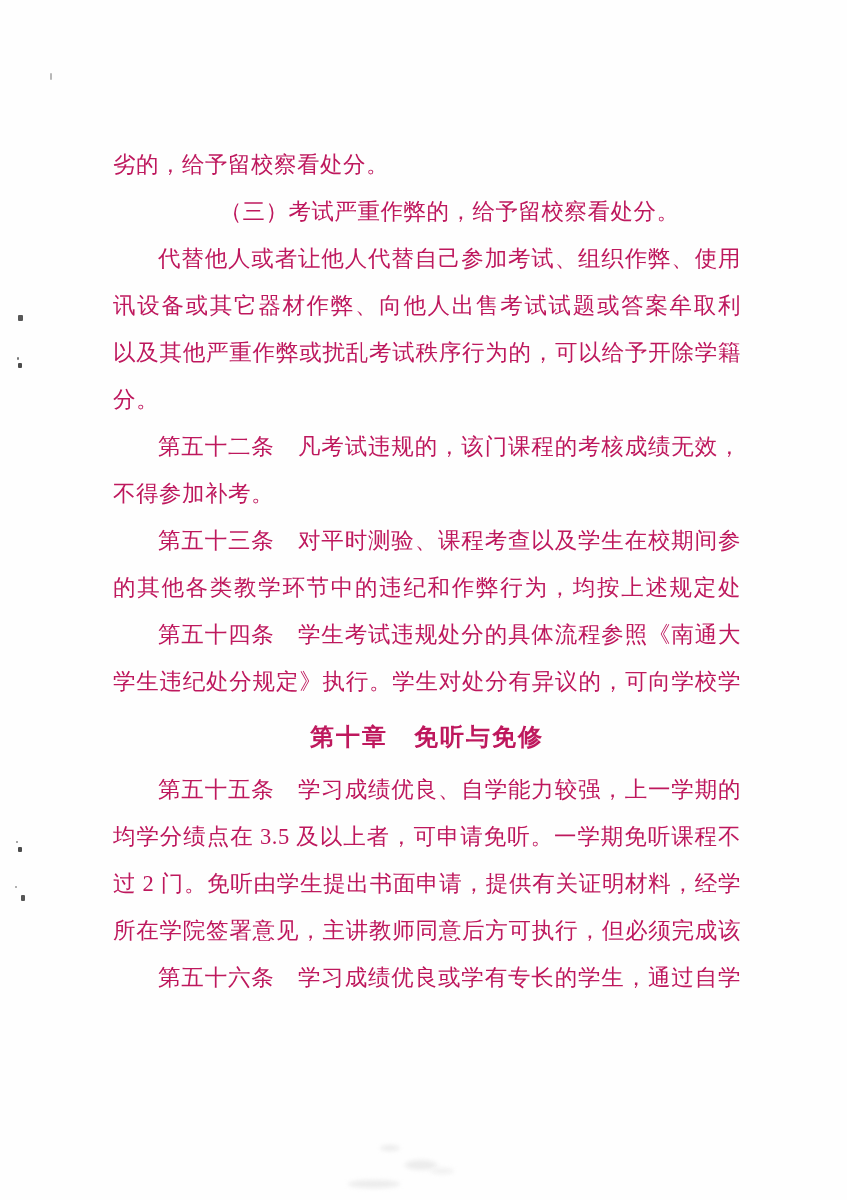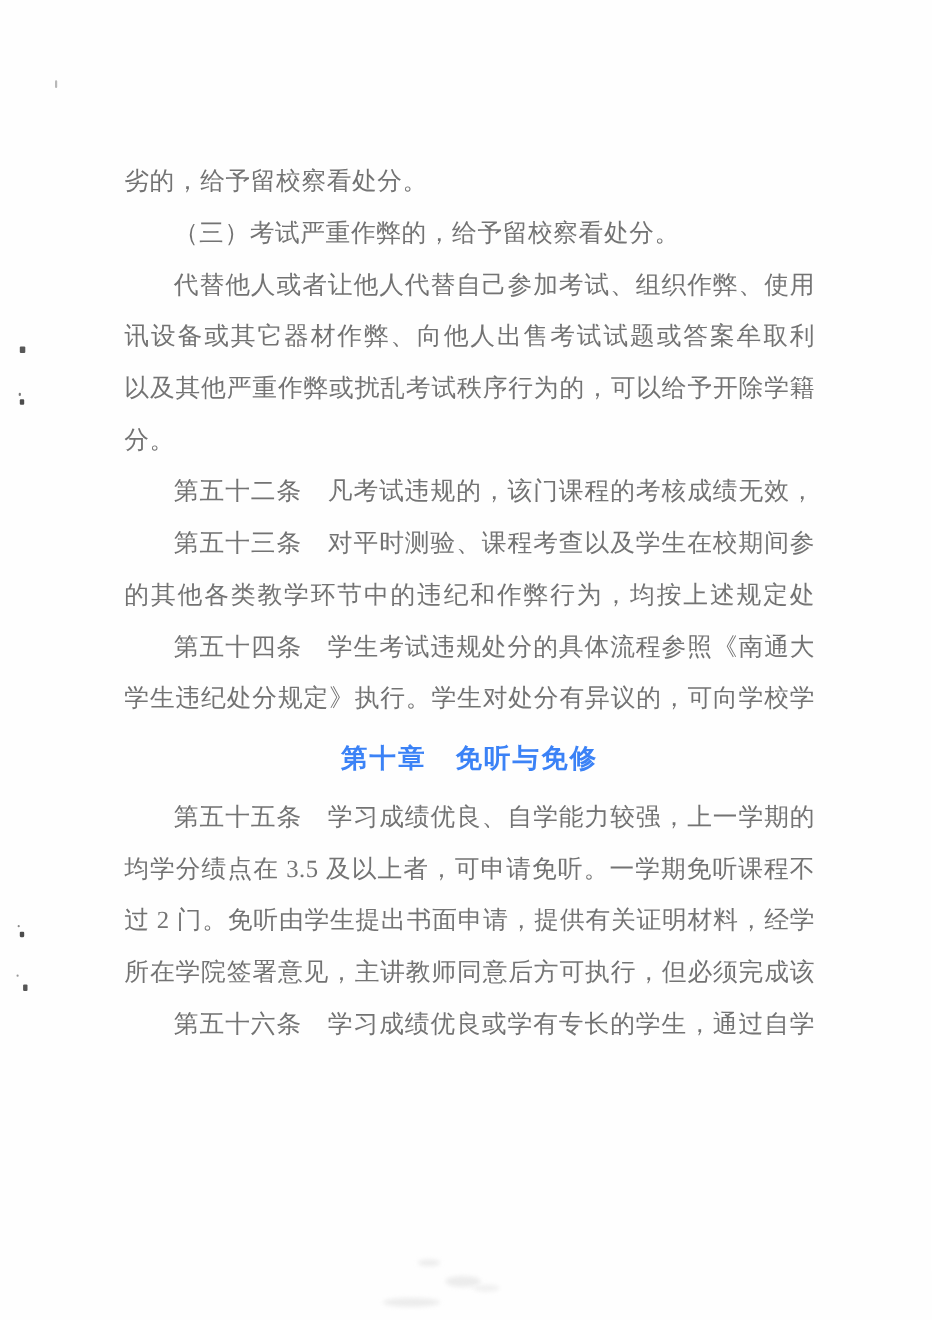--- a/index.html
+++ b/index.html
@@ -22,38 +22,39 @@
   .content {
     position: absolute;
     left: 113px;
     top: 141px;
     width: 628px;
   }
   .line {
     font-size: 22.5px;
     line-height: 47px;
     height: 47px;
-    color: #737373;
+    color: #be185d;
     letter-spacing: 0.5px;
     white-space: nowrap;
     overflow: hidden;
   }
   .line.indent {
     text-indent: 2em;
+    text-align: center;
   }
   .line.justify {
     white-space: normal;
     text-align: justify;
     text-align-last: justify;
   }
   .line.heading {
     font-family: "Liberation Sans", "DejaVu Sans", sans-serif;
     font-weight: bold;
     font-size: 24px;
-    color: #3b82f6;
+    color: #be185d;
     text-align: center;
     text-align-last: center;
     letter-spacing: 2px;
     margin: 8px 0 6px 0;
   }
   .speck {
     position: absolute;
     background: #555555;
     border-radius: 1px;
   }
@@ -71,20 +72,21 @@
 
   <div class="content">
 
   <div class="line">劣的，给予留校察看处分。</div>
       <div class="line indent">（三）考试严重作弊的，给予留校察看处分。</div>
       <div class="line indent justify">代替他人或者让他人代替自己参加考试、组织作弊、使用通</div>
       <div class="line justify">讯设备或其它器材作弊、向他人出售考试试题或答案牟取利益，</div>
       <div class="line justify">以及其他严重作弊或扰乱考试秩序行为的，可以给予开除学籍处</div>
       <div class="line">分。</div>
       <div class="line indent justify">第五十二条　凡考试违规的，该门课程的考核成绩无效，并</div>
+      <div class="line">不得参加补考。</div>
       <div class="line indent justify">第五十三条　对平时测验、课程考查以及学生在校期间参加</div>
       <div class="line justify">的其他各类教学环节中的违纪和作弊行为，均按上述规定处理。</div>
       <div class="line indent justify">第五十四条　学生考试违规处分的具体流程参照《南通大学</div>
       <div class="line justify">学生违纪处分规定》执行。学生对处分有异议的，可向学校学生</div>
       <div class="line heading">第十章　免听与免修</div>
       <div class="line indent justify">第五十五条　学习成绩优良、自学能力较强，上一学期的平</div>
       <div class="line justify">均学分绩点在 3.5 及以上者，可申请免听。一学期免听课程不超</div>
       <div class="line justify">过 2 门。免听由学生提出书面申请，提供有关证明材料，经学生</div>
       <div class="line justify">所在学院签署意见，主讲教师同意后方可执行，但必须完成该门</div>
       <div class="line indent justify">第五十六条　学习成绩优良或学有专长的学生，通过自学确</div>

